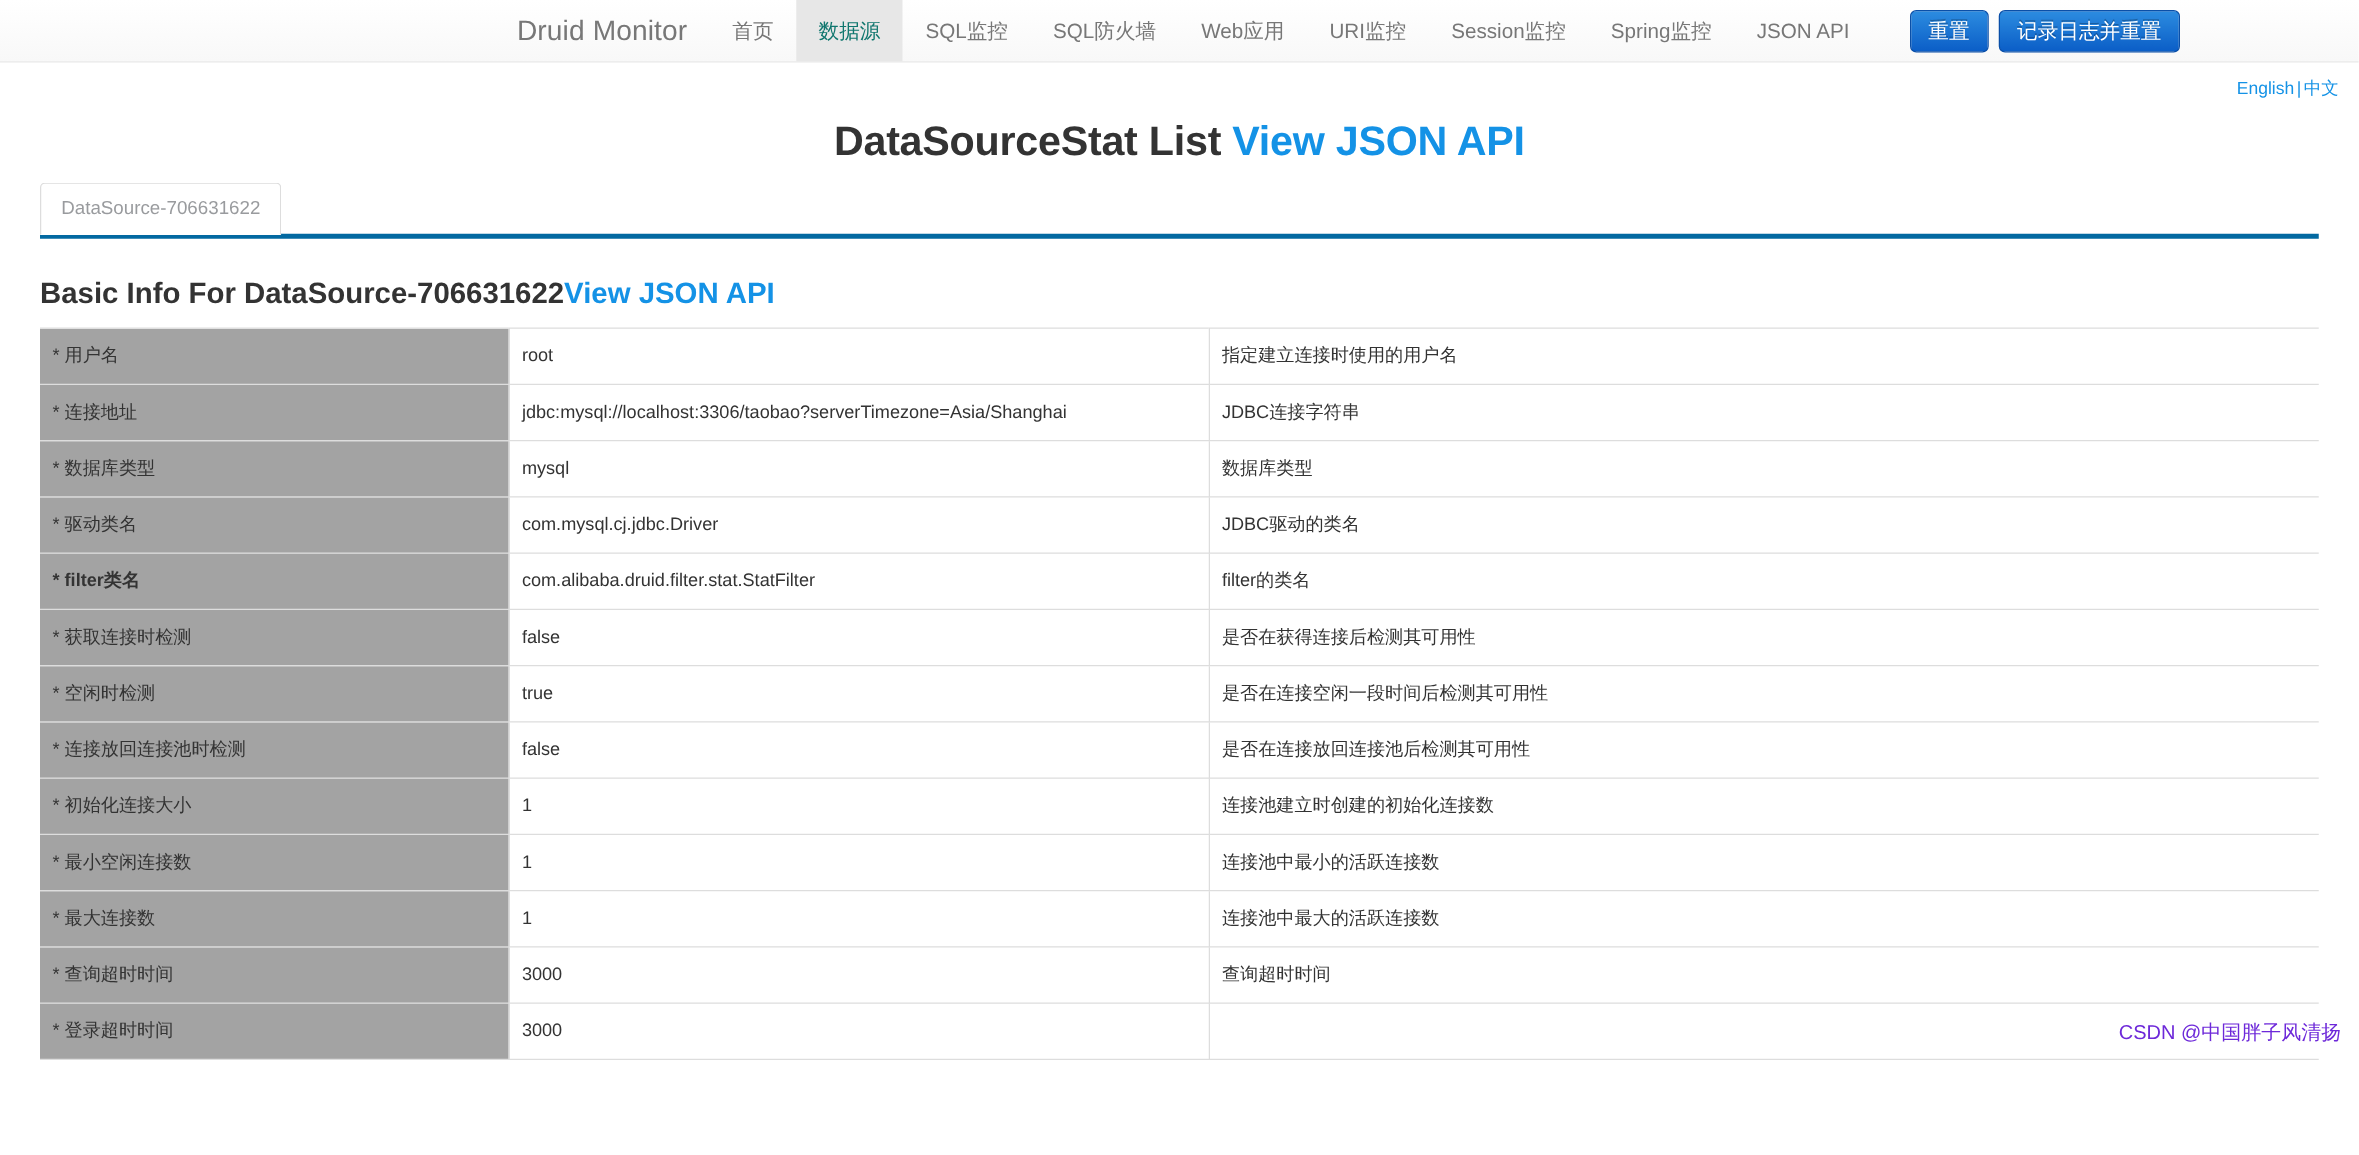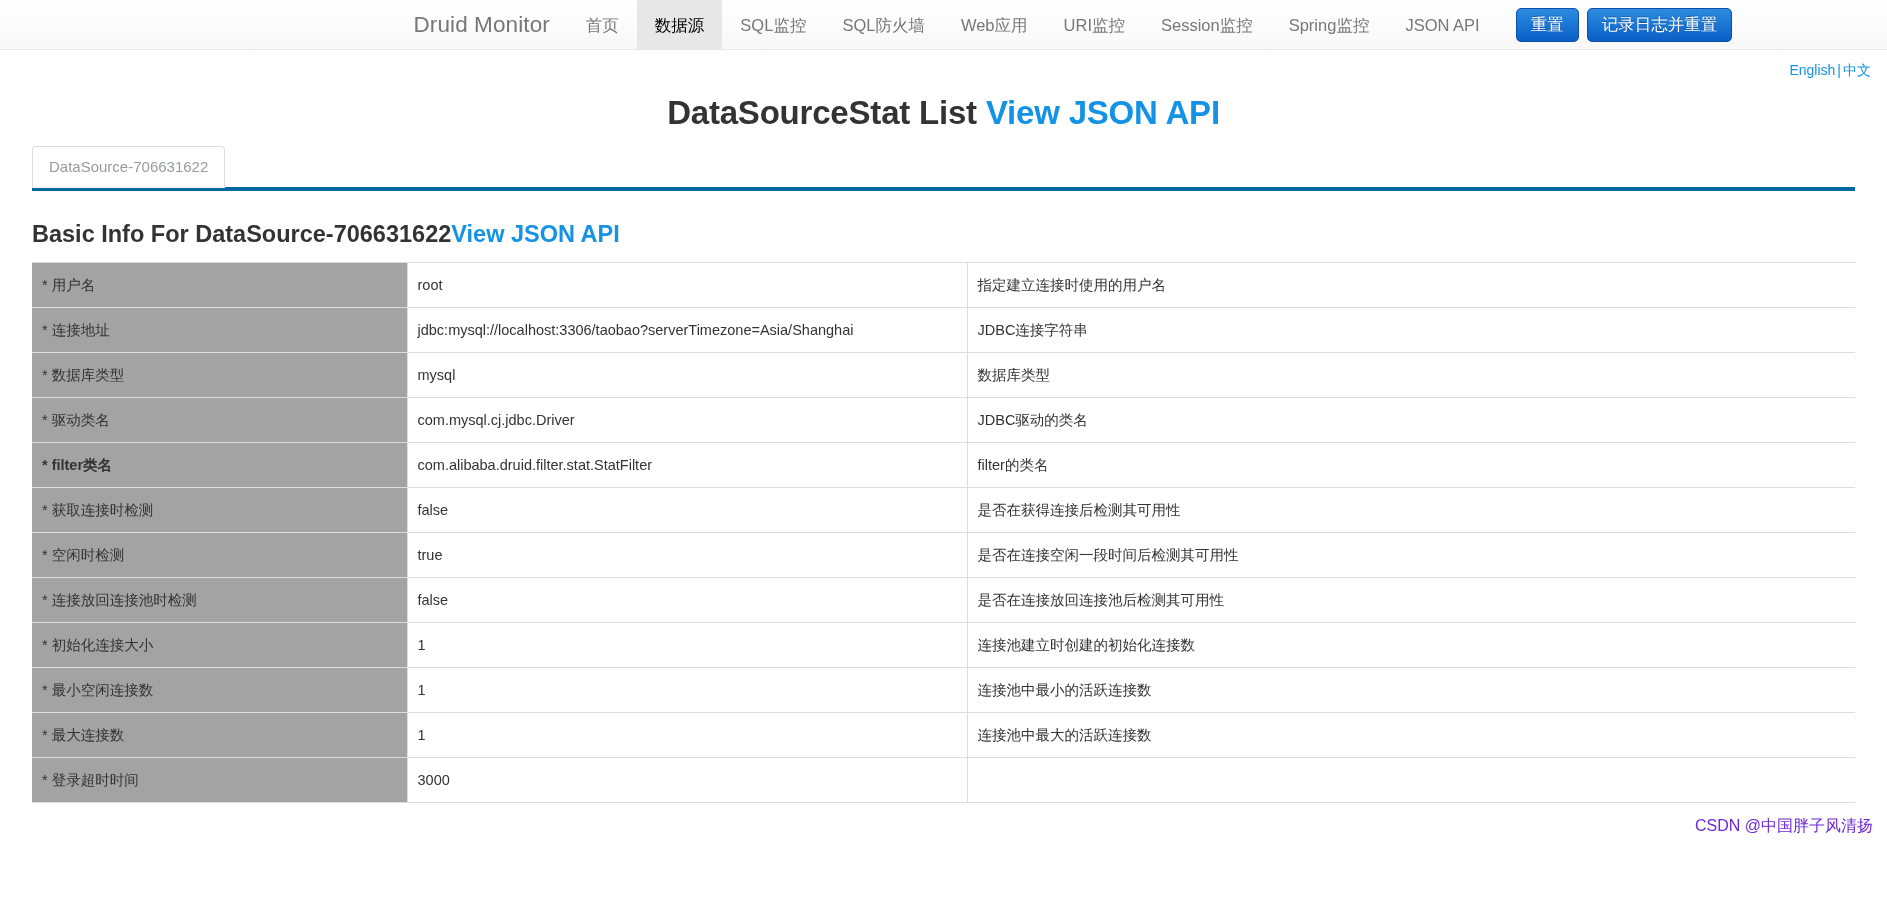--- a/index.html
+++ b/index.html
@@ -45,27 +45,27 @@
     padding: 0 18px;
     font-size: 16.5px;
     color: #777777;
     line-height: 50px;
     white-space: nowrap;
     text-decoration: none;
     cursor: pointer;
   }
   .nav-link.active {
     background: #e7e7e7;
-    color: #000000;
+    color: #0f766e;
   }
   .nav-btns {
     display: flex;
     align-items: center;
     gap: 8px;
-    margin-left: 18px;
+    margin-left: 30px;
   }
   .btn-primary {
     display: inline-flex;
     align-items: center;
     justify-content: center;
     height: 34px;
     padding: 0 14px;
     font-size: 16.5px;
     color: #ffffff;
     background: linear-gradient(to bottom, #2c8ce0 0%, #0b5ec7 100%);
@@ -282,20 +282,25 @@
             <td class="key"><span class="star">*</span><span>最小空闲连接数</span></td>
             <td class="val">1</td>
             <td class="desc">连接池中最小的活跃连接数</td>
           </tr>
           <tr>
             <td class="key"><span class="star">*</span><span>最大连接数</span></td>
             <td class="val">1</td>
             <td class="desc">连接池中最大的活跃连接数</td>
           </tr>
           <tr>
+            <td class="key"><span class="star">*</span><span>查询超时时间</span></td>
+            <td class="val">3000</td>
+            <td class="desc">查询超时时间</td>
+          </tr>
+          <tr>
             <td class="key"><span class="star">*</span><span>登录超时时间</span></td>
             <td class="val">3000</td>
             <td class="desc"></td>
           </tr>
         </tbody>
     </table>
 
   </div>
 
   <div class="watermark">CSDN @中国胖子风清扬</div>

